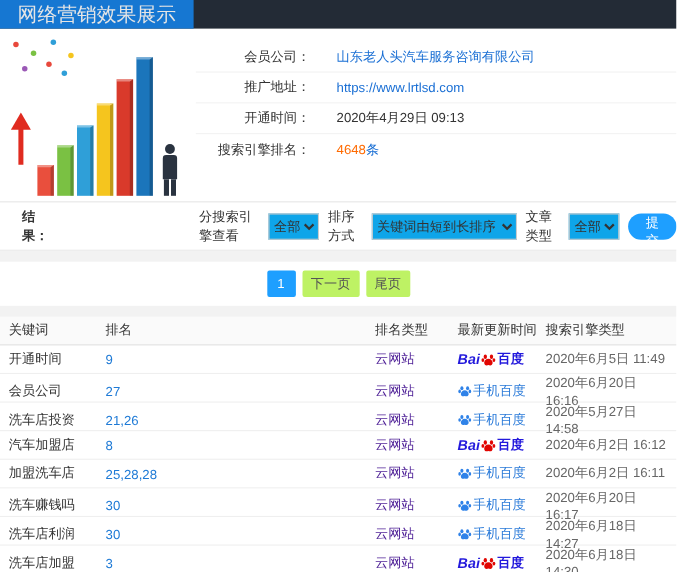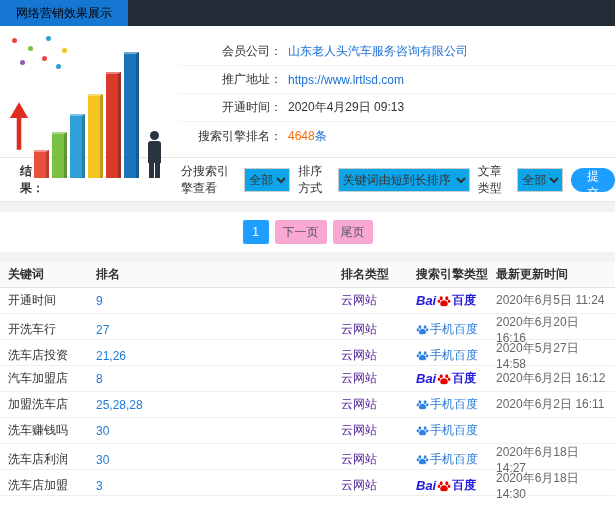--- a/index.html
+++ b/index.html
@@ -2,66 +2,66 @@
 <html><head>
 <meta charset="utf-8">
 <style>
   * { margin:0; padding:0; box-sizing:border-box; }
   html,body { width:615px; height:520px; }
   body { font-family:"Liberation Sans","DejaVu Sans",sans-serif; font-size:12px; color:#333; background:#fff; overflow:hidden; }
   .page { width:615px; height:520px; position:relative; background:#fff; }
 
   
   .topbar { height:26px; background:#232b36; display:flex; align-items:stretch; }
-  .topbar-title { background:#1677d2; color:#000000; display:flex; align-items:center; padding:0 16px; font-size:12px; }
-
-  
-  .info-section { position:relative; height:132px; border-bottom:1px solid #e6e6e6; }
+  .topbar-title { background:#1677d2; color:#e5e5e5; display:flex; align-items:center; padding:0 16px; font-size:18px; }
+
+  
+  .info-section { position:relative; height:158px; border-bottom:1px solid #e6e6e6; }
   .chart { position:absolute; left:4px; top:6px; width:172px; height:148px; }
   .bars { position:absolute; left:30px; bottom:2px; display:flex; align-items:flex-end; gap:3px; }
   .bar { width:15px; border-right:3px solid rgba(0,0,0,.22); border-top:2px solid rgba(255,255,255,.38); }
   .growth-arrow { position:absolute; left:2px; bottom:26px; }
   .person { position:absolute; right:14px; bottom:2px; width:16px; }
   .p-head { width:9px; height:9px; border-radius:50%; background:#2a3340; margin:0 auto; }
   .p-body { width:13px; height:22px; background:#2a3340; margin:1px auto 0; border-radius:3px 3px 0 0; }
   .p-legs { width:11px; height:15px; margin:0 auto; background:linear-gradient(to right,#2a3340 42%,#fff 42%,#fff 58%,#2a3340 58%); }
   .dot { position:absolute; width:5px; height:5px; border-radius:50%; }
   .d1{left:8px;top:6px;background:#e8483c;} .d2{left:24px;top:14px;background:#7ac143;}
   .d3{left:42px;top:4px;background:#2f9fd8;} .d4{left:58px;top:16px;background:#f5c51e;}
   .d5{left:16px;top:28px;background:#9b59b6;} .d6{left:38px;top:24px;background:#e8483c;}
   .d7{left:52px;top:32px;background:#2f9fd8;}
 
   .info-fields { margin-left:178px; padding-top:12px; }
   .info-row { display:flex; align-items:center; height:28px; border-bottom:1px solid #f2f2f2; }
   .info-row:last-child { border-bottom:none; }
   .info-label { width:104px; text-align:right; color:#333; }
-  .info-value { margin-left:6px; }
+  .info-value { margin-left:24px; }
   a.link { color:#1a6fd4; text-decoration:none; cursor:pointer; }
   .rank-num { color:#ff6a00; }
   .rank-unit { color:#1a6fd4; }
 
   
   .filter-bar { display:flex; align-items:center; height:44px; border-bottom:1px solid #e6e6e6; padding-left:20px; }
   .result-label { font-weight:bold; }
   .filter-controls { display:flex; align-items:center; margin-left:130px; gap:8px; }
   .filter-label { color:#333; }
   .sel { height:24px; font-size:12px; border:1px solid #ccc; background:#0ea5e9; color:#333; }
   .sel-wide { min-width:132px; }
   .submit-btn { height:24px; padding:0 14px; background:#1E9FFF; color:#fff; border:none; border-radius:12px; font-size:12px; cursor:pointer; }
 
   .spacer { height:10px; background:#f2f2f2; }
 
   
   .pagination { height:40px; display:flex; align-items:center; justify-content:center; gap:6px; background:#fff; }
-  .page-btn { height:24px; min-width:26px; padding:0 8px; display:flex; align-items:center; justify-content:center; background:#f9a8d4; color:#555; border-radius:2px; cursor:pointer; }
+  .page-btn { height:24px; min-width:26px; padding:0 8px; display:flex; align-items:center; justify-content:center; background:#bef264; color:#555; border-radius:2px; cursor:pointer; }
   .page-btn.active { background:#1E9FFF; color:#fff; }
 
   
   .thead, .trow { display:grid; grid-template-columns:88px 245px 75px 80px 1fr; align-items:center; padding:0 8px; }
-  .thead { height:26px; font-weight:bold; background:#fafafa; border-bottom:1px solid #e2e2e2; color:#333; }
+  .thead { height:26px; font-weight:normal; background:#fafafa; border-bottom:1px solid #e2e2e2; color:#333; }
   .trow { height:26px; border-bottom:1px solid #efefef; }
   .td-rank { color:#1E7AD6; }
   .td-type { color:#4c1d95; }
   .td-time { color:#666; }
 
   
   .bd-pc, .bd-mobile { display:inline-flex; align-items:center; gap:1px; }
   .bd-bai { color:#2319dc; font-weight:bold; font-style:italic; font-size:13px; }
   .bd-du { color:#2319dc; font-weight:bold; font-size:12px; }
   .bd-mtext { color:#2b7bd9; }
@@ -152,43 +152,43 @@
     <span class="page-btn">尾页</span>
   </div>
 
   <div class="spacer"></div>
 
   <div class="table">
     <div class="thead">
       <div>关键词</div>
       <div>排名</div>
       <div>排名类型</div>
+      <div>最新更新时间</div>
       <div>搜索引擎类型</div>
-      <div>最新更新时间</div>
     </div>
     <div id="table-body">
         <div class="trow">
     <div class="td td-kw">开通时间</div>
     <div class="td td-rank">9</div>
     <div class="td td-type">云网站</div>
     <div class="td td-engine"><span class="bd-pc">
               <span class="bd-bai">Bai</span>
               <svg width="14" height="14" viewBox="0 0 24 24" style="flex:none">
                 <ellipse cx="7.2" cy="7.4" rx="2.6" ry="3.4" fill="#e10602"></ellipse>
                 <ellipse cx="16.8" cy="7.4" rx="2.6" ry="3.4" fill="#e10602"></ellipse>
                 <ellipse cx="3.4" cy="12.6" rx="2.2" ry="3" fill="#e10602"></ellipse>
                 <ellipse cx="20.6" cy="12.6" rx="2.2" ry="3" fill="#e10602"></ellipse>
                 <path d="M12 10.5c3.6 0 6.6 3.1 6.6 6.4 0 2.5-1.9 4-3.7 4-1.2 0-2-.5-2.9-.5s-1.7.5-2.9.5c-1.8 0-3.7-1.5-3.7-4 0-3.3 3-6.4 6.6-6.4z" fill="#e10602"></path>
               </svg>
               <span class="bd-du">百度</span>
             </span></div>
-    <div class="td td-time">2020年6月5日 11:24</div>
-  </div>
-        <div class="trow">
-    <div class="td td-kw">开洗车行</div>
+    <div class="td td-time">2020年6月5日 11:49</div>
+  </div>
+        <div class="trow">
+    <div class="td td-kw">会员公司</div>
     <div class="td td-rank">27</div>
     <div class="td td-type">云网站</div>
     <div class="td td-engine"><span class="bd-mobile">
               <svg width="13" height="13" viewBox="0 0 24 24" style="flex:none">
                 <ellipse cx="7.2" cy="7.4" rx="2.6" ry="3.4" fill="#2f82e8"></ellipse>
                 <ellipse cx="16.8" cy="7.4" rx="2.6" ry="3.4" fill="#2f82e8"></ellipse>
                 <ellipse cx="3.4" cy="12.6" rx="2.2" ry="3" fill="#2f82e8"></ellipse>
                 <ellipse cx="20.6" cy="12.6" rx="2.2" ry="3" fill="#2f82e8"></ellipse>
                 <path d="M12 10.5c3.6 0 6.6 3.1 6.6 6.4 0 2.5-1.9 4-3.7 4-1.2 0-2-.5-2.9-.5s-1.7.5-2.9.5c-1.8 0-3.7-1.5-3.7-4 0-3.3 3-6.4 6.6-6.4z" fill="#2f82e8"></path>
               </svg>
@@ -252,20 +252,21 @@
     <div class="td td-engine"><span class="bd-mobile">
               <svg width="13" height="13" viewBox="0 0 24 24" style="flex:none">
                 <ellipse cx="7.2" cy="7.4" rx="2.6" ry="3.4" fill="#2f82e8"></ellipse>
                 <ellipse cx="16.8" cy="7.4" rx="2.6" ry="3.4" fill="#2f82e8"></ellipse>
                 <ellipse cx="3.4" cy="12.6" rx="2.2" ry="3" fill="#2f82e8"></ellipse>
                 <ellipse cx="20.6" cy="12.6" rx="2.2" ry="3" fill="#2f82e8"></ellipse>
                 <path d="M12 10.5c3.6 0 6.6 3.1 6.6 6.4 0 2.5-1.9 4-3.7 4-1.2 0-2-.5-2.9-.5s-1.7.5-2.9.5c-1.8 0-3.7-1.5-3.7-4 0-3.3 3-6.4 6.6-6.4z" fill="#2f82e8"></path>
               </svg>
               <span class="bd-mtext">手机百度</span>
             </span></div>
+    <div class="td td-time">2020年6月20日 16:17</div>
   </div>
         <div class="trow">
     <div class="td td-kw">洗车店利润</div>
     <div class="td td-rank">30</div>
     <div class="td td-type">云网站</div>
     <div class="td td-engine"><span class="bd-mobile">
               <svg width="13" height="13" viewBox="0 0 24 24" style="flex:none">
                 <ellipse cx="7.2" cy="7.4" rx="2.6" ry="3.4" fill="#2f82e8"></ellipse>
                 <ellipse cx="16.8" cy="7.4" rx="2.6" ry="3.4" fill="#2f82e8"></ellipse>
                 <ellipse cx="3.4" cy="12.6" rx="2.2" ry="3" fill="#2f82e8"></ellipse>

